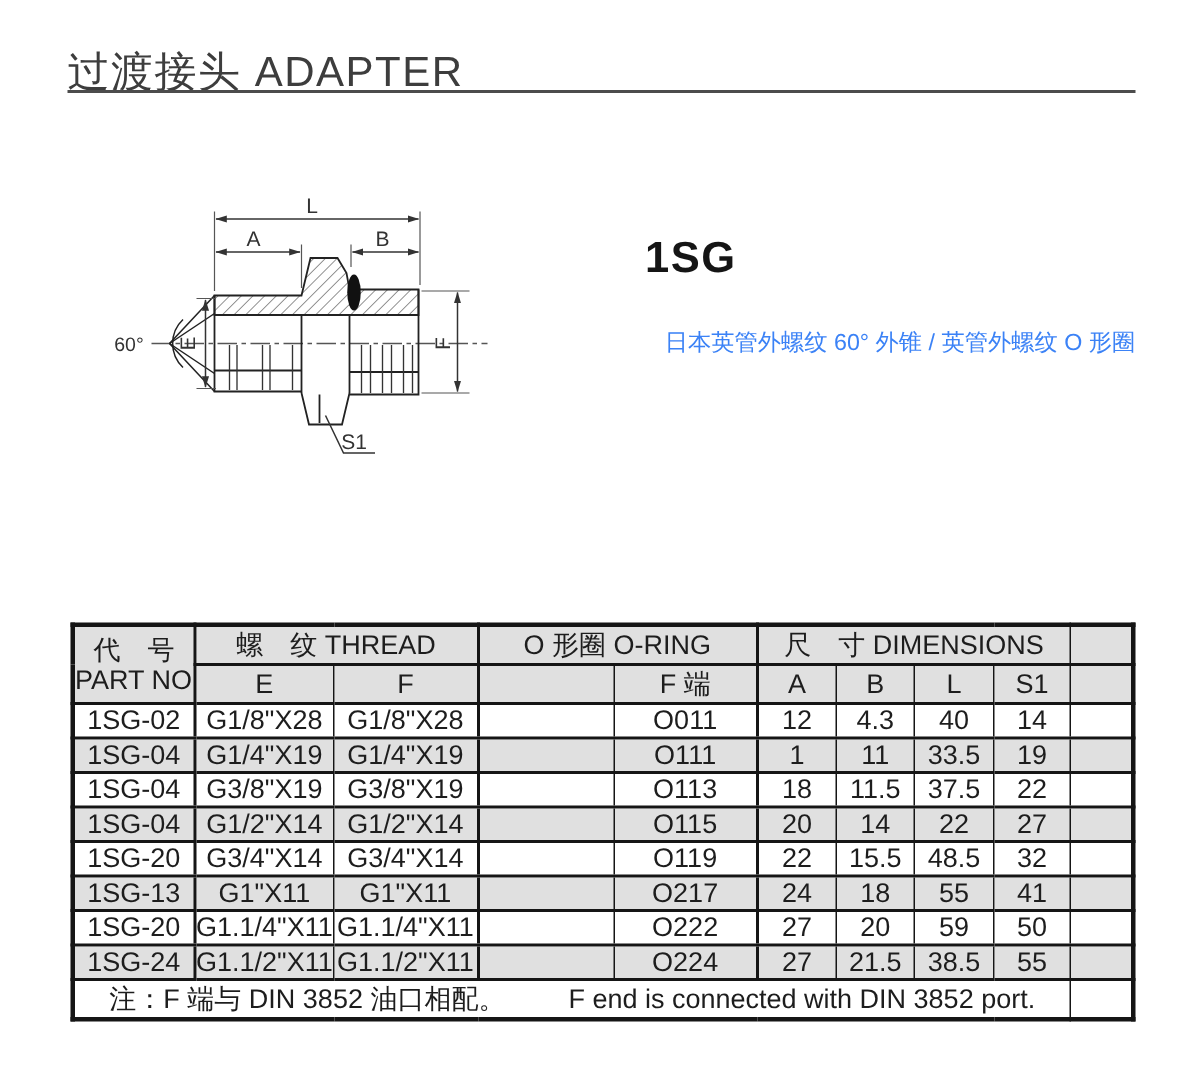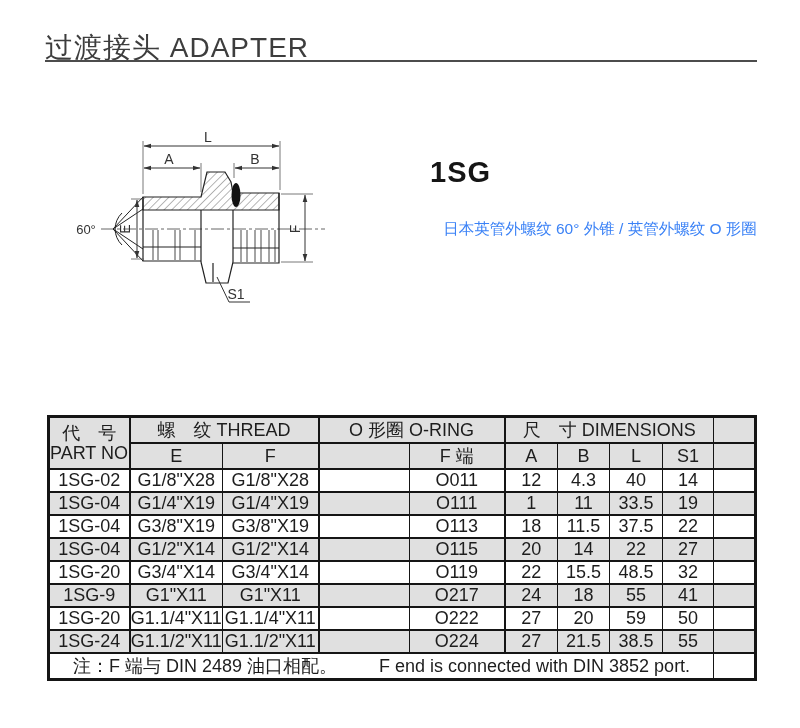--- a/index.html
+++ b/index.html
@@ -229,21 +229,21 @@
         <td>G3/4"X14</td>
         <td class="grp"></td>
         <td>O119</td>
         <td class="grp">22</td>
         <td>15.5</td>
         <td>48.5</td>
         <td>32</td>
         <td></td>
       </tr>
       <tr>
-        <td>1SG-9</td>
+        <td>1SG-13</td>
         <td class="grp">G1"X11</td>
         <td>G1"X11</td>
         <td class="grp"></td>
         <td>O217</td>
         <td class="grp">24</td>
         <td>18</td>
         <td>55</td>
         <td>41</td>
         <td></td>
       </tr>
@@ -266,20 +266,20 @@
         <td class="grp"></td>
         <td>O224</td>
         <td class="grp">27</td>
         <td>21.5</td>
         <td>38.5</td>
         <td>55</td>
         <td></td>
       </tr>
       <tr>
         <td colspan="9" class="note-cell">
-          <span>注：F 端与 DIN 2489 油口相配。</span><span class="note-en">F  end is connected with DIN 3852 port.</span>
+          <span>注：F 端与 DIN 3852 油口相配。</span><span class="note-en">F  end is connected with DIN 3852 port.</span>
         </td>
         <td class="note-cell"></td>
       </tr>
     </tbody>
   </table>
 
 </div>
 
 </body></html>

